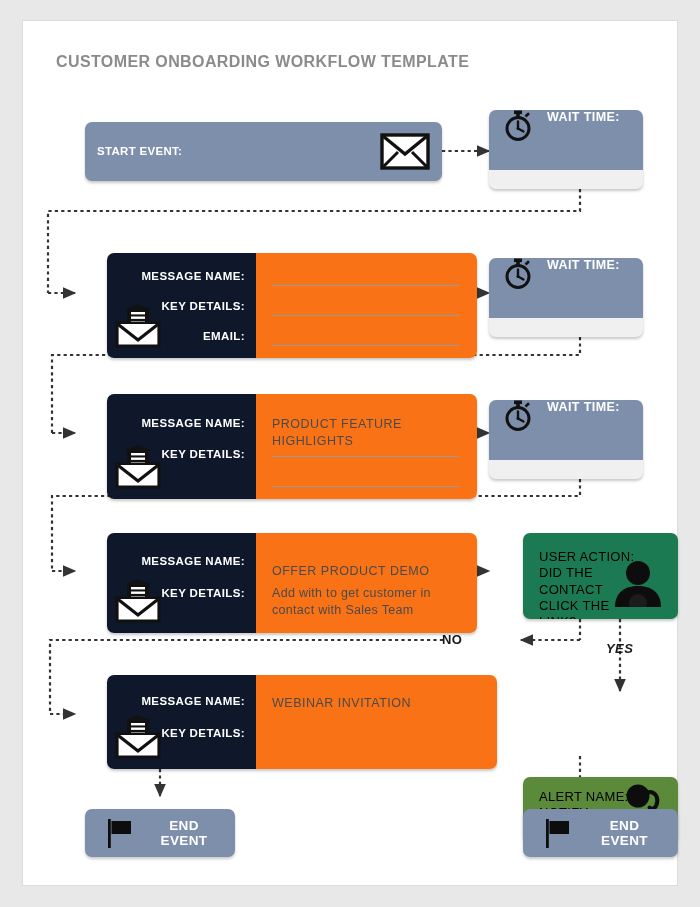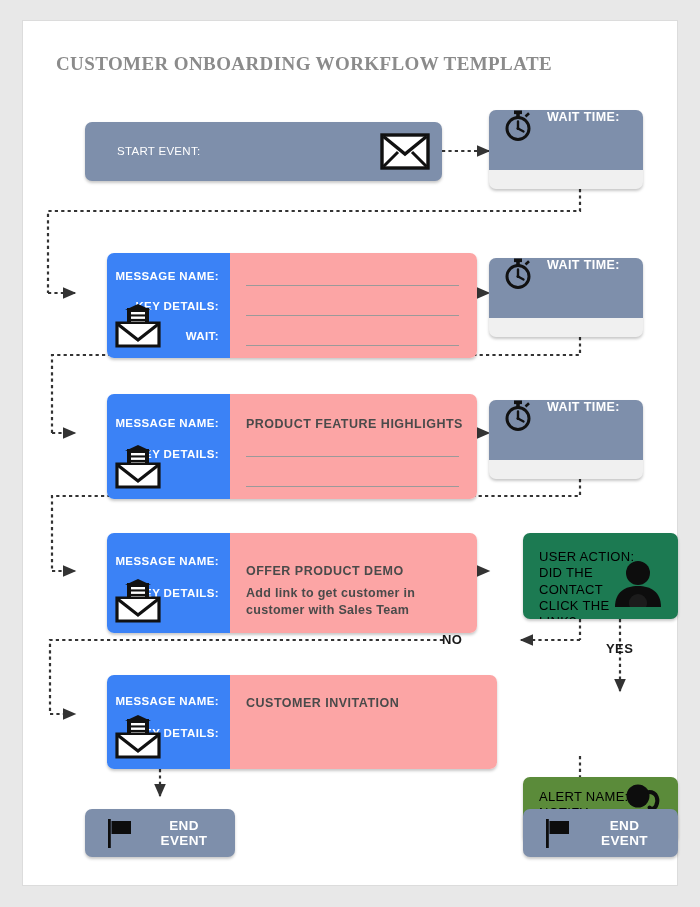--- a/index.html
+++ b/index.html
@@ -28,48 +28,47 @@
     left: 0; top: 0;
     width: 656px;
     height: 866px;
   }
 
   
   .title {
     position: absolute;
     left: 33px;
     top: 32px;
-    font-size: 19px;
+    font-size: 16px;
     font-weight: bold;
     letter-spacing: 0.4px;
     color: #8b8b8b;
     white-space: nowrap;
-    font-family: Liberation Serif, serif;
   }
 
   
   .node {
     position: absolute;
     box-sizing: border-box;
     border-radius: 7px;
     box-shadow: 0 2px 3px rgba(0,0,0,0.22);
     overflow: hidden;
   }
 
   
   .slate-bar {
     background: #7e8fab;
     display: flex;
     align-items: center;
   }
   .start-text {
     color: #ffffff;
-    font-weight: normal;
+    font-weight: bold;
     line-height: 1.28;
-    padding-left: 32px;
+    padding-left: 12px;
     flex: 1;
   }
   .start-text .l1 { font-size: 11.5px; letter-spacing: 0.3px; }
   .start-text .l2 { font-size: 14.5px; letter-spacing: 0.3px; }
   .start-icon {
     width: 74px;
     display: flex;
     align-items: center;
     justify-content: center;
   }
@@ -112,22 +111,22 @@
     margin-left: 14px;
   }
   .wait-body {
     position: relative;
     height: 100%;
   }
 
   
   .msg-node { display: flex; }
   .msg-left {
-    width: 123px;
-    background: #3b82f6;
+    width: 149px;
+    background: #0f172a;
     position: relative;
     flex: none;
   }
   .msg-labels {
     position: absolute;
     right: 11px;
     top: 0;
     bottom: 0;
     display: flex;
     flex-direction: column;
@@ -142,23 +141,22 @@
     letter-spacing: 0.4px;
     white-space: nowrap;
   }
   .msg-icon {
     position: absolute;
     left: 8px;
     bottom: 6px;
   }
   .msg-right {
     flex: 1;
-    background: #fca5a5;
+    background: #f97316;
     position: relative;
-    font-weight: bold;
   }
   .msg-fill {
     position: absolute;
     left: 16px;
     right: 18px;
     border-top: 1.6px solid #9a9a9a;
   }
   .msg-val {
     position: absolute;
     left: 16px;
@@ -247,21 +245,21 @@
 
         <path d="M597,598 L597,670" marker-end="url(#ah)"></path>
 
         <path d="M137,748 L137,775" marker-end="url(#ah)"></path>
 
         <path d="M557,735 L557,775" marker-end="url(#ah)"></path>
       </g>
     </svg>
 
     <div class="branch-label" style="left:419px; top:611px;">NO</div>
-    <div class="branch-label" style="left:583px; top:620px;">YES</div>
+    <div class="branch-label" style="left:583px; top:620px;font-style:italic;">YES</div>
 
     <div class="node slate-bar" style="left:62px; top:101px; width:357px; height:59px;">
       <div class="start-text">
         <div class="l1">START EVENT:</div>
       </div>
       <div class="start-icon">
         <svg width="50" height="37" viewBox="0 0 50 37">
           <rect x="2" y="2" width="46" height="33" fill="#ffffff" stroke="#111111" stroke-width="3.4"></rect>
           <path d="M3.5,3.5 L25,21 L46.5,3.5" fill="none" stroke="#111111" stroke-width="3.4"></path>
           <path d="M3.5,33.5 L18,19 M46.5,33.5 L32,19" fill="none" stroke="#111111" stroke-width="3"></path>
@@ -286,21 +284,21 @@
       <div class="wait-body">
         
       </div>
     </div>
 
     <div class="node msg-node" style="left:84px; top:232px; width:370px; height:105px;">
       <div class="msg-left">
         <div class="msg-labels">
           <span style="margin-bottom:18px;">MESSAGE NAME:</span>
           <span style="margin-bottom:18px;">KEY  DETAILS:</span>
-          <span>WAIT:</span>
+          <span>EMAIL:</span>
         </div>
         <div class="msg-icon">
           <svg width="46" height="45" viewBox="0 0 46 45">
             <path d="M12,5 L34,5 L34,24 L12,24 z" fill="#111111"></path>
             <path d="M10,7 L23,1 L36,7" fill="#111111"></path>
             <rect x="16" y="9" width="14" height="2.4" fill="#ffffff"></rect>
             <rect x="16" y="13.5" width="14" height="2.4" fill="#ffffff"></rect>
             <rect x="16" y="18" width="14" height="2.4" fill="#ffffff"></rect>
             <path d="M2,20 L23,20 L44,20 L44,43 L2,43 z" fill="#ffffff" stroke="#111111" stroke-width="3.2"></path>
             <path d="M2.6,21 L23,37 L43.4,21" fill="#ffffff" stroke="#111111" stroke-width="3.2"></path>
@@ -390,21 +388,21 @@
             <rect x="16" y="9" width="14" height="2.4" fill="#ffffff"></rect>
             <rect x="16" y="13.5" width="14" height="2.4" fill="#ffffff"></rect>
             <rect x="16" y="18" width="14" height="2.4" fill="#ffffff"></rect>
             <path d="M2,20 L23,20 L44,20 L44,43 L2,43 z" fill="#ffffff" stroke="#111111" stroke-width="3.2"></path>
             <path d="M2.6,21 L23,37 L43.4,21" fill="#ffffff" stroke="#111111" stroke-width="3.2"></path>
           </svg>
         </div>
       </div>
       <div class="msg-right">
         <div class="msg-val caps" style="top:22px;margin-top:8px;">OFFER PRODUCT DEMO</div>
-        <div class="msg-val" style="top:52px;">Add link to get customer in customer with Sales Team</div>
+        <div class="msg-val" style="top:52px;">Add with to get customer in contact with Sales Team</div>
       </div>
     </div>
 
     <div class="node green-node" style="left:500px; top:512px; width:155px; height:86px;">
       <div class="green-text">USER ACTION:
 DID THE
 CONTACT
 CLICK THE
 LINK?</div>
       <div class="green-icon">
@@ -428,21 +426,21 @@
             <path d="M10,7 L23,1 L36,7" fill="#111111"></path>
             <rect x="16" y="9" width="14" height="2.4" fill="#ffffff"></rect>
             <rect x="16" y="13.5" width="14" height="2.4" fill="#ffffff"></rect>
             <rect x="16" y="18" width="14" height="2.4" fill="#ffffff"></rect>
             <path d="M2,20 L23,20 L44,20 L44,43 L2,43 z" fill="#ffffff" stroke="#111111" stroke-width="3.2"></path>
             <path d="M2.6,21 L23,37 L43.4,21" fill="#ffffff" stroke="#111111" stroke-width="3.2"></path>
           </svg>
         </div>
       </div>
       <div class="msg-right">
-        <div class="msg-val caps" style="top:20px;">CUSTOMER INVITATION</div>
+        <div class="msg-val caps" style="top:20px;">WEBINAR INVITATION</div>
       </div>
     </div>
 
     <div class="node green-node olive" style="left:500px; top:670px; width:155px; height:65px;">
       <div class="green-text" style="top:12px;">ALERT NAME:
 NOTIFY
 SALES TEAM</div>
       <div class="green-icon">
         <svg width="50" height="52" viewBox="0 0 50 52">
           <circle cx="22" cy="14" r="11.5" fill="#0d0d0d"></circle>

